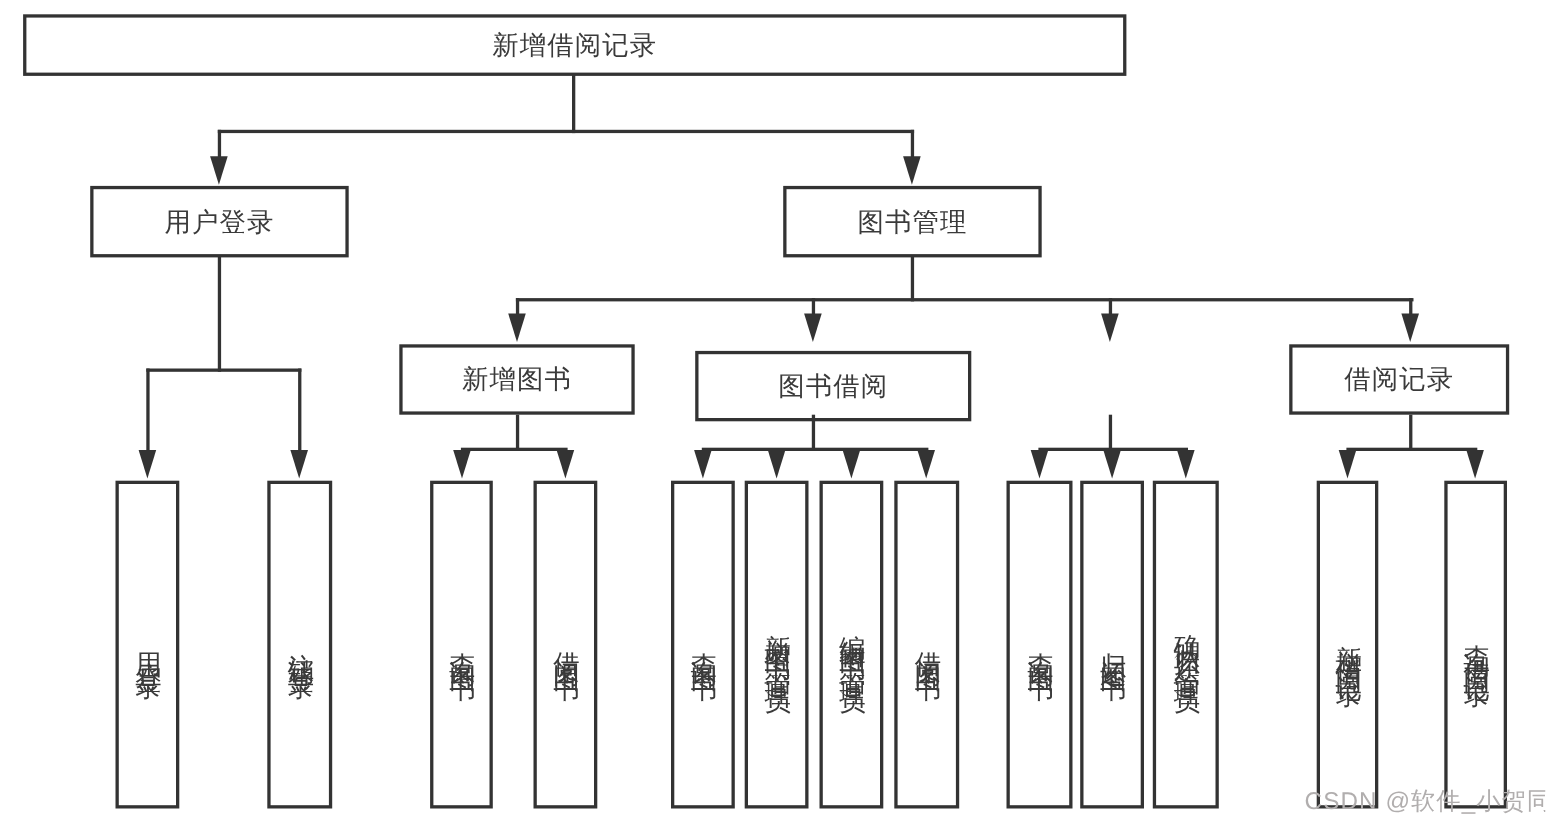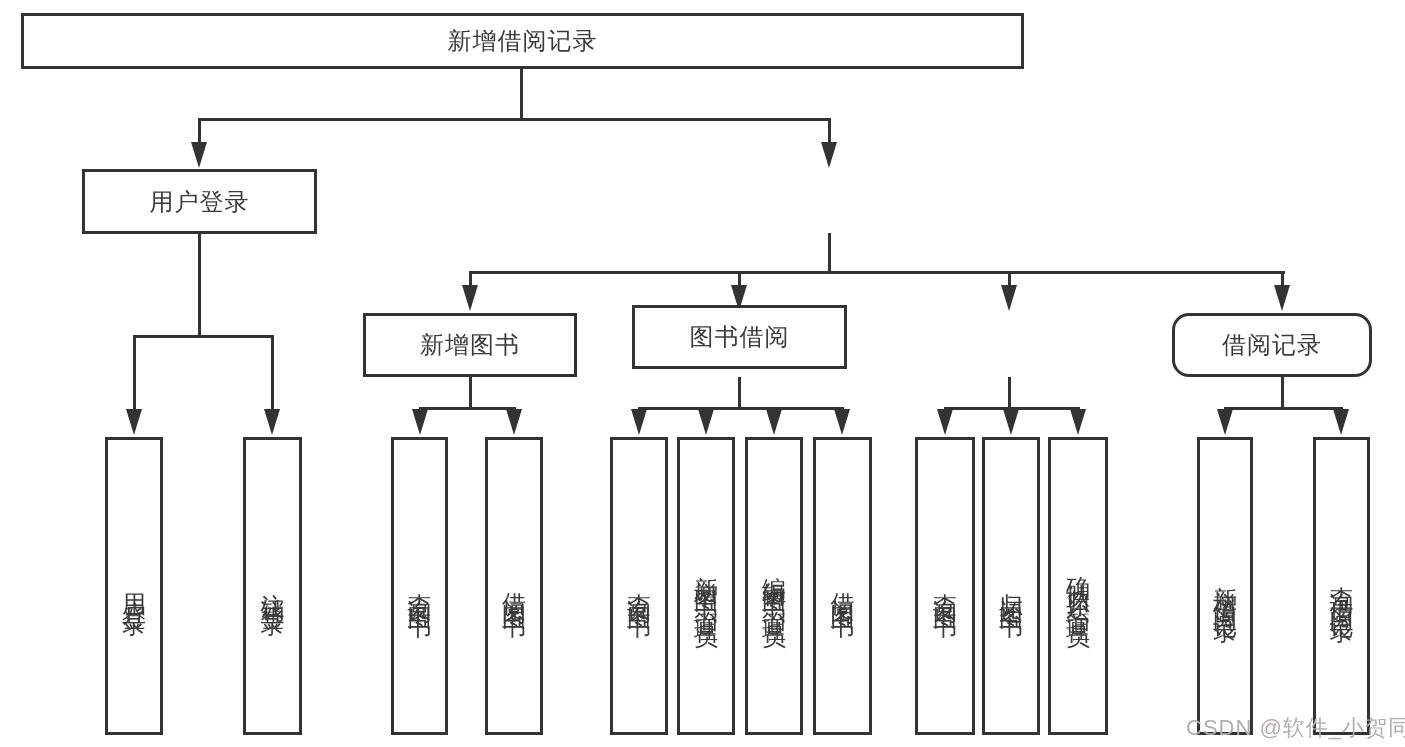--- a/index.html
+++ b/index.html
@@ -65,20 +65,23 @@
   <div class="vline" style="left:520px;top:68px;height:53px;"></div>
   <div class="hline" style="left:198px;top:118px;width:633px;"></div>
   <div class="vline" style="left:198px;top:118px;height:27px;"></div>
   <div class="arrowhead" style="left:191px;top:142px;"></div>
   <div class="vline" style="left:828px;top:118px;height:27px;"></div>
   <div class="arrowhead" style="left:821px;top:142px;"></div>
 
   <div class="box" style="left:82px;top:169px;width:235px;height:65px;">
     <span>用户登录</span>
   </div>
+  <div class="box" style="left:712px;top:169px;width:235px;height:65px;">
+    <span>图书管理</span>
+  </div>
 
   <div class="vline" style="left:198px;top:233px;height:105px;"></div>
   <div class="hline" style="left:133px;top:335px;width:141px;"></div>
   <div class="vline" style="left:133px;top:335px;height:76px;"></div>
   <div class="arrowhead" style="left:126px;top:409px;"></div>
   <div class="vline" style="left:271px;top:335px;height:76px;"></div>
   <div class="arrowhead" style="left:264px;top:409px;"></div>
 
   <div class="vline" style="left:828px;top:233px;height:41px;"></div>
   <div class="hline" style="left:469px;top:271px;width:816px;"></div>
@@ -87,24 +90,24 @@
   <div class="vline" style="left:738px;top:271px;height:17px;"></div>
   <div class="arrowhead" style="left:731px;top:285px;"></div>
   <div class="vline" style="left:1008px;top:271px;height:17px;"></div>
   <div class="arrowhead" style="left:1001px;top:285px;"></div>
   <div class="vline" style="left:1281px;top:271px;height:17px;"></div>
   <div class="arrowhead" style="left:1274px;top:285px;"></div>
 
   <div class="box" style="left:363px;top:313px;width:214px;height:64px;">
     <span>新增图书</span>
   </div>
-  <div class="box" style="left:632px;top:305px;width:215px;height:64px;">
+  <div class="box" style="left:632px;top:319px;width:251px;height:64px;">
     <span>图书借阅</span>
   </div>
-  <div class="box" style="left:1172px;top:313px;width:200px;height:64px;border-radius:17px;">
+  <div class="box" style="left:1172px;top:313px;width:200px;height:64px;">
     <span>借阅记录</span>
   </div>
 
   <div class="vline" style="left:469px;top:377px;height:33px;"></div>
   <div class="hline" style="left:419px;top:407px;width:97px;"></div>
   <div class="arrowhead" style="left:412px;top:409px;"></div>
   <div class="arrowhead" style="left:506px;top:409px;"></div>
 
   <div class="vline" style="left:738px;top:377px;height:33px;"></div>
   <div class="hline" style="left:638px;top:407px;width:206px;"></div>

